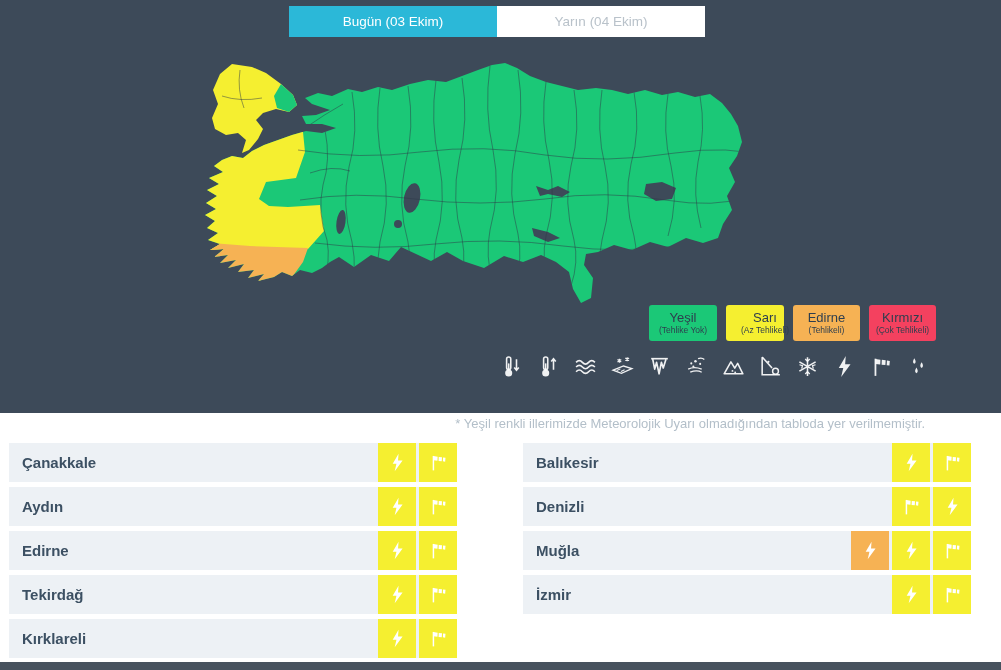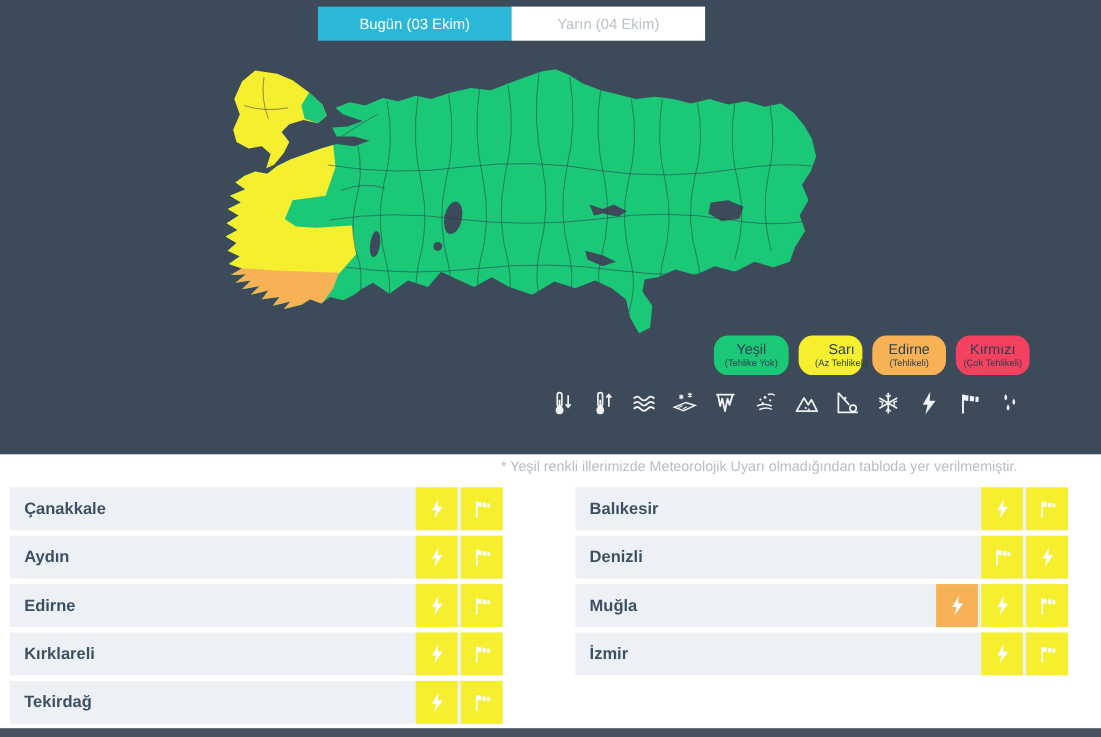--- a/index.html
+++ b/index.html
@@ -3,35 +3,35 @@
 <meta charset="utf-8">
 <style>
   html,body{margin:0;padding:0;background:#e8e8e8;font-family:"Liberation Sans",sans-serif;}
   .stage{position:relative;width:1001px;height:670px;background:#ffffff;overflow:hidden;margin:0 auto;}
 
   
   .top{position:absolute;left:0;top:0;width:1001px;height:413px;background:var(--c-navy);}
 
   
   .tabbar{position:absolute;left:289px;top:6px;display:flex;}
-  .tab{width:176px;height:31px;line-height:31px;text-align:center;font-size:13.5px;font-weight:500;
+  .tab{width:208px;height:31px;line-height:31px;text-align:center;font-size:13.5px;font-weight:500;
        background:#ffffff;color:var(--c-tabInactiveText);cursor:pointer;}
   .tab.active{background:var(--c-cyan);color:#ffffff;}
 
   
   .map{position:absolute;left:205px;top:48px;}
   .mp-green{fill:var(--c-green);}
   .mp-yellow{fill:var(--c-yellow);}
   .mp-orange{fill:var(--c-orange);}
   .mp-lake{fill:var(--c-navy);}
   .mp-border{fill:none;stroke:var(--c-mapBorder);stroke-width:0.9;opacity:0.55;}
 
   
   .legend{position:absolute;top:305px;right:65px;display:flex;gap:9px;}
-  .lg{height:36px;border-radius:13px;display:flex;flex-direction:column;justify-content:center;
+  .lg{height:36px;border-radius:3px;display:flex;flex-direction:column;justify-content:center;
       align-items:center;color:#2e3e4e;padding:0 6px;box-sizing:border-box;}
   .lg-t{font-size:13px;line-height:15px;}
   .lg-s{font-size:8.5px;font-weight:normal;line-height:11px;white-space:nowrap;}
 
   
   .iconstrip{position:absolute;top:351px;right:70px;display:flex;gap:11px;align-items:center;color:rgba(255,255,255,0.92);}
   .sicon{width:26px;height:30px;display:flex;align-items:center;justify-content:center;}
   .sicon svg{width:25px;height:25px;}
 
   
@@ -330,52 +330,52 @@
 
   <span class="cell" style="background: rgb(245, 239, 48);">
             <svg viewBox="0 0 24 24">
               <use href="#sym-windsock" xlink:href="#sym-windsock"></use>
             </svg>
           </span>
 </span>
   </div>
 
   <div class="row">
+    <span class="city">Tekirdağ</span>
+    <span class="cells">
+  <span class="cell" style="background: rgb(245, 239, 48);">
+            <svg viewBox="0 0 24 24">
+              <use href="#sym-lightning" xlink:href="#sym-lightning"></use>
+            </svg>
+          </span>
+
+  <span class="cell" style="background: rgb(245, 239, 48);">
+            <svg viewBox="0 0 24 24">
+              <use href="#sym-windsock" xlink:href="#sym-windsock"></use>
+            </svg>
+          </span>
+</span>
+  </div>
+
+  <div class="row">
     <span class="city">Kırklareli</span>
     <span class="cells">
   <span class="cell" style="background: rgb(245, 239, 48);">
             <svg viewBox="0 0 24 24">
               <use href="#sym-lightning" xlink:href="#sym-lightning"></use>
             </svg>
           </span>
 
   <span class="cell" style="background: rgb(245, 239, 48);">
             <svg viewBox="0 0 24 24">
               <use href="#sym-windsock" xlink:href="#sym-windsock"></use>
             </svg>
           </span>
 </span>
   </div>
-
-  <div class="row">
-    <span class="city">Tekirdağ</span>
-    <span class="cells">
-  <span class="cell" style="background: rgb(245, 239, 48);">
-            <svg viewBox="0 0 24 24">
-              <use href="#sym-lightning" xlink:href="#sym-lightning"></use>
-            </svg>
-          </span>
-
-  <span class="cell" style="background: rgb(245, 239, 48);">
-            <svg viewBox="0 0 24 24">
-              <use href="#sym-windsock" xlink:href="#sym-windsock"></use>
-            </svg>
-          </span>
-</span>
-  </div>
 </div>
   <div class="col right">
   <div class="row">
     <span class="city">Balıkesir</span>
     <span class="cells">
   <span class="cell" style="background: rgb(245, 239, 48);">
             <svg viewBox="0 0 24 24">
               <use href="#sym-lightning" xlink:href="#sym-lightning"></use>
             </svg>
           </span>

